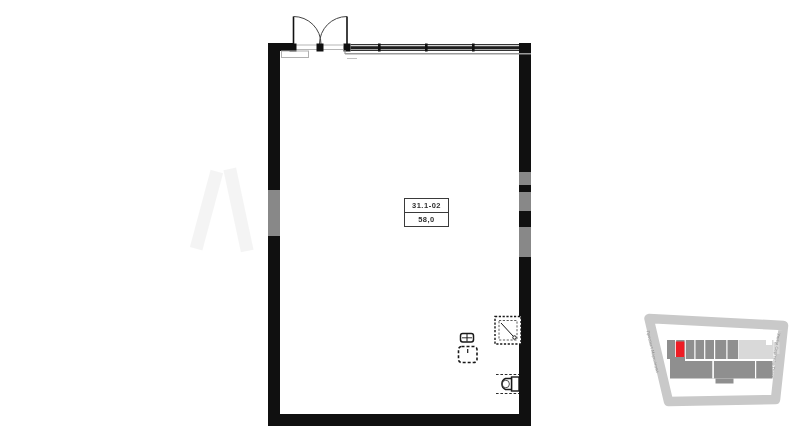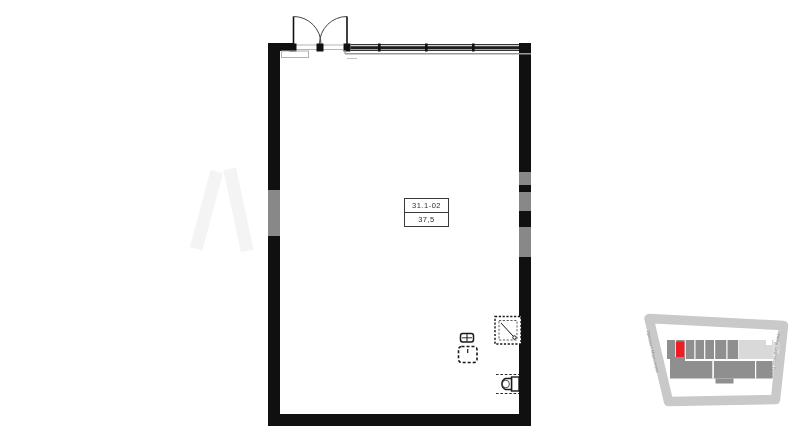--- a/index.html
+++ b/index.html
@@ -1,21 +1,21 @@
 <!DOCTYPE html>
 <html><head>
 <meta charset="utf-8">
 <style>
   html,body{margin:0;padding:0;background:#fff;}
   .stage{position:relative;width:800px;height:442px;background:#ffffff;overflow:hidden;
          font-family:"Liberation Sans", sans-serif;}
   svg{position:absolute;left:0;top:0;}
   .unit-label{position:absolute;left:404px;top:198px;width:43px;background:#fff;
               border:1px solid #3a3a3a;z-index:2;text-align:center;
-              font-weight:400;font-size:7.5px;line-height:1;color:#2f2f2f;letter-spacing:.5px;}
+              font-weight:700;font-size:7.5px;line-height:1;color:#2f2f2f;letter-spacing:.5px;}
   .unit-label .unit-id{padding:3px 0 2.5px;border-bottom:1px solid #3a3a3a;}
   .unit-label .unit-area{padding:3px 0 2.5px;}
   .minimap-text{font-family:"Liberation Sans", sans-serif;}
 </style>
 </head>
 <body>
 
 <div class="stage">
 
   <svg width="800" height="442" viewBox="0 0 800 442">
@@ -122,16 +122,16 @@
         <rect x="715.5" y="378.5" width="18" height="5" fill="#8f8f8f"></rect>
       </g>
 
       <text class="minimap-text" transform="translate(646.5 331) rotate(77)" font-size="4.3" fill="#8f8f8f">Проспект Маршакова</text>
       <text class="minimap-text" transform="translate(777.5 333) rotate(99)" font-size="4.3" fill="#8f8f8f">Улица Сергеева-Тракт</text>
     </g>
   </svg>
 
   <div class="unit-label">
     <div class="unit-id">31.1-02</div>
-    <div class="unit-area">37,5</div>
+    <div class="unit-area">58,0</div>
   </div>
 
 </div>
 
 </body></html>

